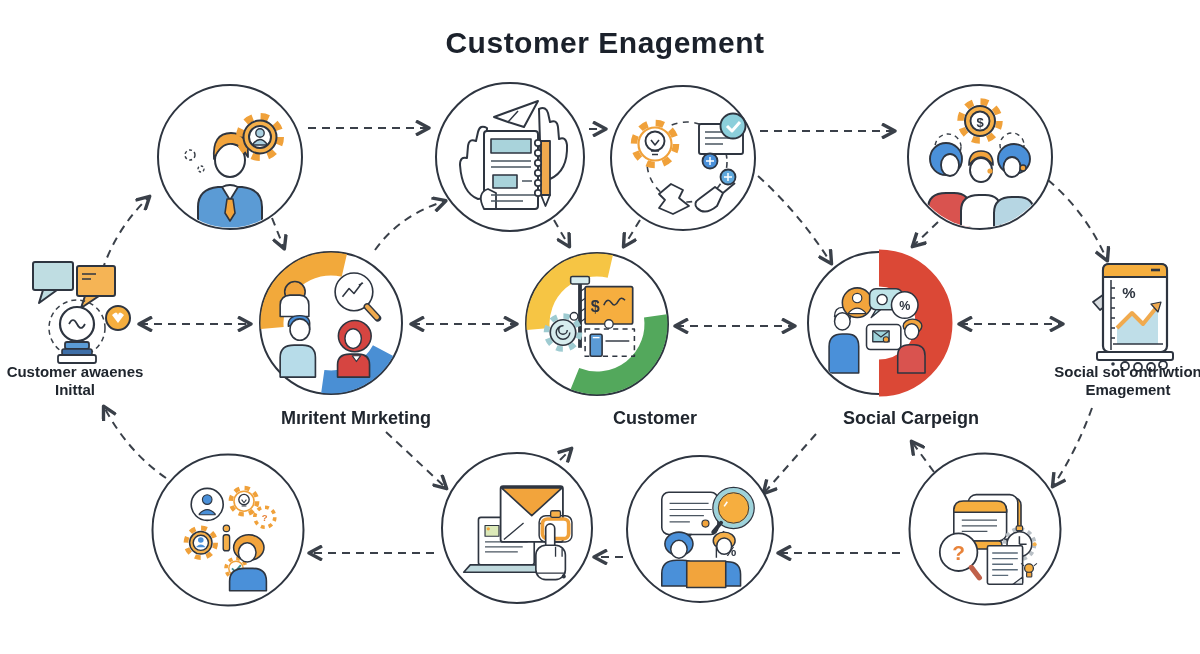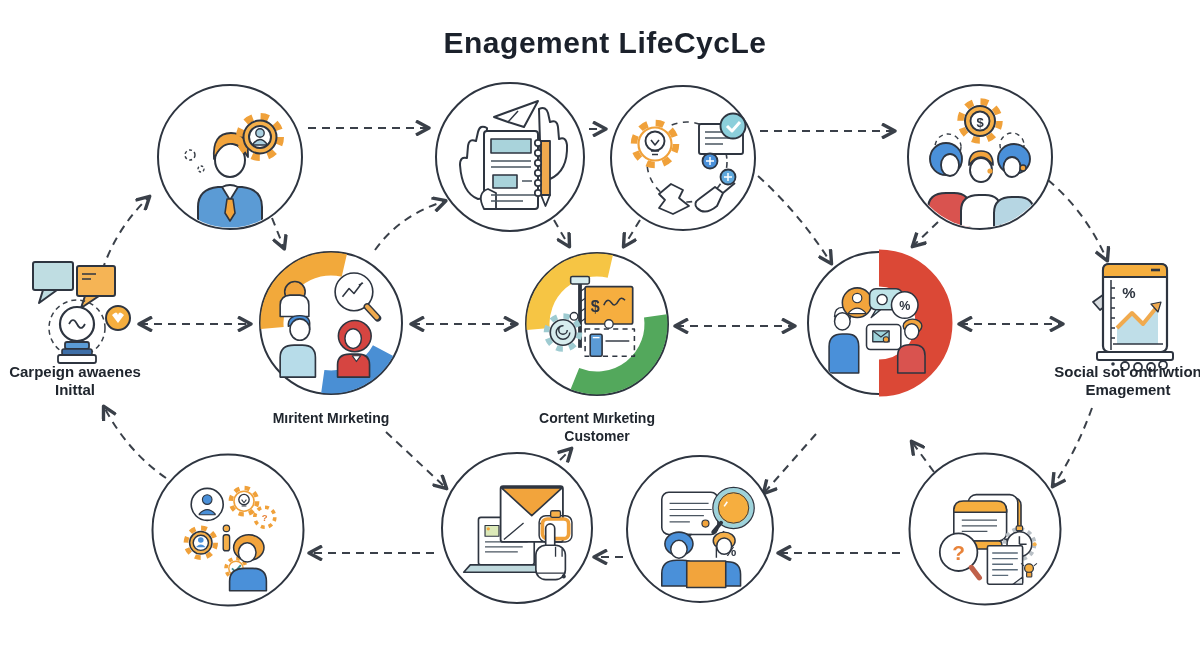--- a/index.html
+++ b/index.html
@@ -3,21 +3,21 @@
 <meta charset="utf-8">
 <style>
   html,body{margin:0;padding:0;background:#fff;}
   #canvas{position:relative;width:1200px;height:654px;background:#ffffff;overflow:hidden;
           font-family:"Liberation Sans",sans-serif;}
   .layer{position:absolute;left:0;top:0;pointer-events:none;}
   .node{position:absolute;}
   .lbl{position:absolute;text-align:center;color:#20262E;font-weight:bold;z-index:5;}
   #title{left:300px;top:26px;width:610px;font-size:30px;letter-spacing:.5px;color:#1B212B;}
   .side-lbl{font-size:15px;line-height:18px;}
-  .stage-lbl{font-size:14px;line-height:17.5px;}
+  .stage-lbl{font-size:18px;line-height:17.5px;text-align:right;}
   svg text{font-family:"Liberation Sans",sans-serif;font-weight:bold;}
   svg path,svg rect,svg circle,svg ellipse,svg line,svg polygon{stroke-linejoin:round;}
 </style>
 </head>
 <body>
 
 <div id="canvas">
 
   <svg class="layer" width="1200" height="654" viewBox="0 0 1200 654">
     <defs>
@@ -66,21 +66,21 @@
       <circle cx="62" cy="74" r="17" fill="#fff" stroke="#2E3540" stroke-width="2.2"></circle>
       <path d="M54,74 q4,-8 8,0 q4,8 8,0" fill="none" stroke="#2E3540" stroke-width="1.7"></path>
       <rect x="50" y="92" width="24" height="7" rx="2" fill="#5B9BD5" stroke="#2E3540" stroke-width="1.8"></rect>
       <rect x="47" y="99" width="30" height="6" rx="2" fill="#3E6FA8" stroke="#2E3540" stroke-width="1.6"></rect>
       <rect x="43" y="105" width="38" height="8" rx="2" fill="#fff" stroke="#2E3540" stroke-width="1.8"></rect>
       <circle cx="103" cy="68" r="12" fill="#F5AE3E" stroke="#2E3540" stroke-width="2"></circle>
       <path d="M97,65 q5,-5 6,0 q1,-5 6,0 l-6,8 Z" fill="#fff"></path>
     </svg>
   </div>
   <div class="lbl side-lbl" style="left:0px;top:363px;width:150px;">
-    <div>Carpeign awaenes</div>
+    <div>Customer awaenes</div>
     <div>Inittal</div>
   </div>
 
   <div class="node" style="left:1085px;top:256px;width:100px;height:118px;">
     <svg width="100" height="118" viewBox="0 0 100 118">
       <path d="M8,46 L22,36 L27,45 L15,54 Z" fill="#D9DDE0" stroke="#2E3540" stroke-width="1.8"></path>
       <rect x="18" y="8" width="64" height="88" rx="6" fill="#fff" stroke="#2E3540" stroke-width="2.2"></rect>
       <path d="M18,21 v-7 q0,-6 6,-6 h52 q6,0 6,6 v7 Z" fill="#F5AE3E" stroke="#2E3540" stroke-width="2"></path>
       <path d="M66,14 h9" stroke="#2E3540" stroke-width="2.6"></path>
       <path d="M26,24 V94 M26,32 h4 M26,42 h4 M26,52 h4 M26,62 h4 M26,72 h4 M26,82 h4" stroke="#2E3540" stroke-width="1.5" fill="none"></path>
@@ -254,21 +254,20 @@
           <circle cx="-27" cy="-9" r="4.5" fill="#fff" stroke="#2E3540" stroke-width="1.6"></circle>
         </g>
         <rect x="-14" y="6" width="58" height="32" fill="none" stroke="#2E3540" stroke-width="1.8" stroke-dasharray="6 5"></rect>
         <rect x="-8" y="12" width="14" height="26" rx="2" fill="#5B9BD5" stroke="#2E3540" stroke-width="1.9"></rect>
         <path d="M-5,16 h8" stroke="#fff" stroke-width="1.6"></path>
         <path d="M10,20 H38" stroke="#2E3540" stroke-width="1.7"></path>
       </g>
     </svg>
   </div>
   <div class="lbl stage-lbl" style="left:497px;top:410px;width:200px;">
-    <div>Cortent Mırketing</div>
     <div>Customer</div>
   </div>
 
   <div class="node" style="left:784px;top:228px;">
     <svg width="190" height="190" viewBox="-95 -95 190 190">
       <defs>
           <clipPath id="c3c">
             <circle cx="0" cy="0" r="69.5"></circle>
           </clipPath>
         </defs>
@@ -291,20 +290,21 @@
           <rect x="-8" y="10" width="21" height="14" fill="#9ED3DB" stroke="#2E3540" stroke-width="1.7"></rect>
           <path d="M-8,10 l10.5,8 10.5,-8" fill="none" stroke="#2E3540" stroke-width="1.5"></path>
           <circle cx="9" cy="21" r="3.5" fill="#F2A43C" stroke="#2E3540" stroke-width="1.3"></circle>
           <ellipse cx="43" cy="4" rx="12" ry="9" fill="#F2A43C" stroke="#2E3540" stroke-width="1.8"></ellipse>
           <ellipse cx="42" cy="11" rx="9" ry="10" fill="#fff" stroke="#2E3540" stroke-width="1.8"></ellipse>
           <path d="M24,64 v-22 q0,-14 15,-14 h6 q14,0 14,14 v22 Z" fill="#D9534F" stroke="#2E3540" stroke-width="2"></path>
         </g>
       </g>
     </svg>
   </div>
+  <div class="lbl stage-lbl" style="left:779px;top:410px;width:200px;">Social Carpeign</div>
 
   <div class="node" style="left:150px;top:452px;">
     <svg width="156" height="156" viewBox="0 0 156 156">
       <circle cx="78" cy="78" r="75.5" fill="#fff" stroke="#2E3540" stroke-width="2"></circle>
       <g transform="translate(78,78) scale(0.8) translate(-78,-78)">
         <circle cx="52" cy="46" r="20" fill="#fff" stroke="#2E3540" stroke-width="2"></circle>
         <circle cx="52" cy="40" r="6" fill="#4A90D9" stroke="#2E3540" stroke-width="1.4"></circle>
         <path d="M42,58 q10,-11 20,0 v1 h-20 Z" fill="#4A90D9" stroke="#2E3540" stroke-width="1.4"></path>
         <g>
           <circle cx="44" cy="94" r="18.5" fill="none" stroke="#F0A13A" stroke-width="6" stroke-dasharray="7.3 7.2"></circle>
@@ -415,15 +415,15 @@
         </g>
         <g>
           <circle cx="132" cy="126" r="5.5" fill="#F6AE3F" stroke="#2E3540" stroke-width="1.6"></circle>
           <rect x="129" y="131" width="6.5" height="6" rx="1" fill="#F2A43C" stroke="#2E3540" stroke-width="1.4"></rect>
           <path d="M122,120 l4,3 M142,120 l-4,3" stroke="#2E3540" stroke-width="1.3"></path>
         </g>
       </g>
     </svg>
   </div>
 
-  <div id="title" class="lbl">Enagement LifeCycLe</div>
+  <div id="title" class="lbl">Customer Enagement</div>
 
 </div>
 
 </body></html>

